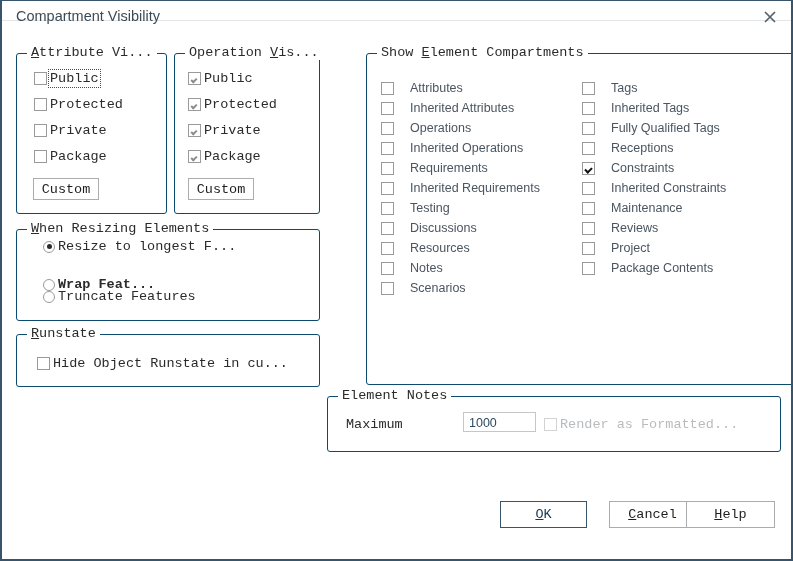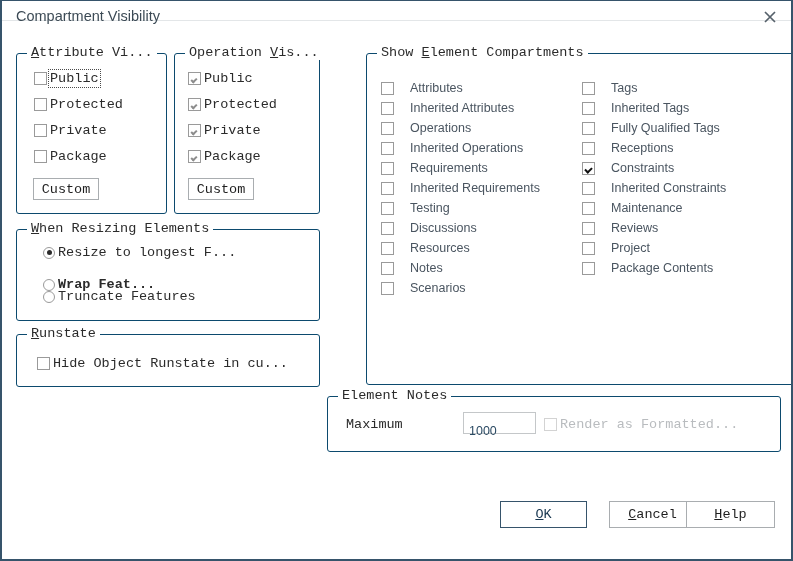--- a/index.html
+++ b/index.html
@@ -179,21 +179,21 @@
 
   
   .textbox {
     position: absolute;
     box-sizing: border-box;
     background: #ffffff;
     border: 1px solid #c4c7c9;
     font-family: "Liberation Sans", sans-serif;
     font-size: 12.5px;
     color: #2b4a63;
-    padding: 10px 5px;
+    padding: 2px 5px;
     line-height: 17px;
     cursor: text;
   }
 
   
   .static-text {
     position: absolute;
     font-family: "Liberation Mono", "DejaVu Sans Mono", monospace;
     font-size: 13.5px;
     color: #2b2b2b;
@@ -354,21 +354,21 @@
     </div>
     <div class="row" style="left:215px; top:207px;">
       <span class="cb"></span>
       <span class="lbl-sans">Package Contents</span>
     </div>
   </div>
 
   <div class="group" style="left:14px; top:228px; width:304px; height:92px;">
     <div class="group-title"><u>W</u><span>hen Resizing Elements</span></div>
 
-    <div class="row" style="left:26px; top:15px;justify-content:flex-end;">
+    <div class="row" style="left:26px; top:9px;justify-content:flex-end;">
       <span class="radio selected"></span>
       <span class="lbl-mono">Resize to longest F...</span>
     </div>
     <div class="row" style="left:26px; top:47px;font-weight:bold;">
       <span class="radio"></span>
       <span class="lbl-mono">Wrap Feat...</span>
     </div>
     <div class="row" style="left:26px; top:59px;">
       <span class="radio"></span>
       <span class="lbl-mono">Truncate Features</span>

